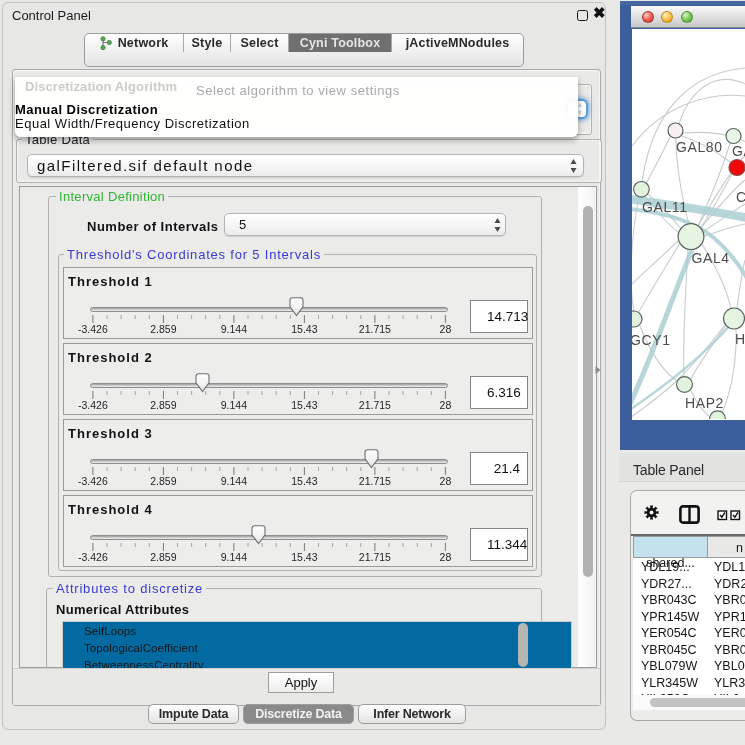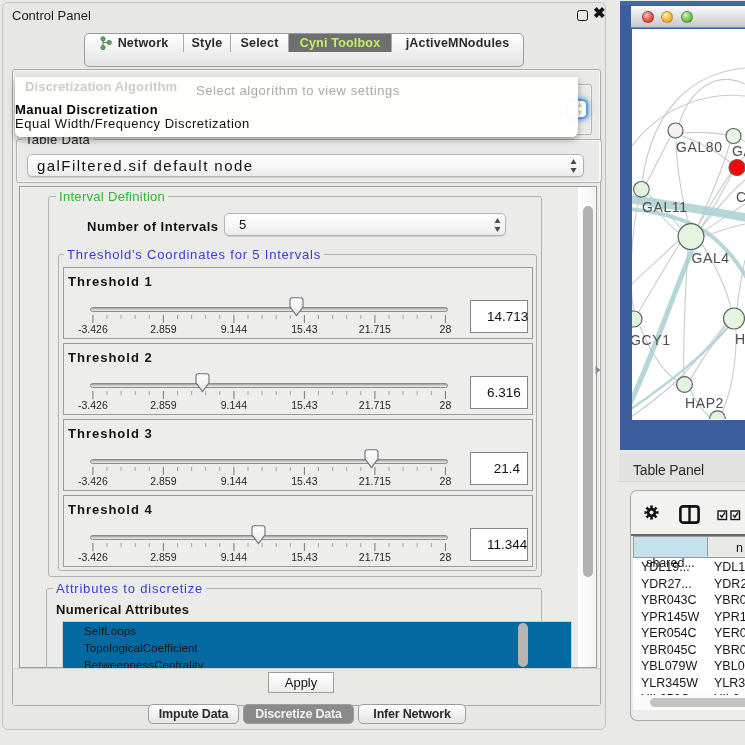--- a/index.html
+++ b/index.html
@@ -3,21 +3,21 @@
 *{margin:0;padding:0;box-sizing:border-box}
 html,body{width:745px;height:745px;overflow:hidden;background:#e9e9e8;font-family:"Liberation Sans",sans-serif}
 .abs{position:absolute}
 #root{position:relative;width:745px;height:745px}
 .win{position:absolute;left:2px;top:2px;width:604px;height:728px;background:#e7e7e6;border:1px solid #c2c2c1;border-radius:6px}
 .titletext{position:absolute;left:12px;top:8px;font-size:13px;color:#1b1b1b}
 .minbox{position:absolute;left:577px;top:10px;width:11px;height:10.5px;border:1.7px solid #151515;border-radius:2.5px}
 .closex{position:absolute;left:593px;top:4px;font-size:15px;font-weight:bold;color:#111}
 .tabbar{position:absolute;left:84px;top:33px;height:34px;display:flex;border:1px solid #9b9b9b;border-radius:5px;overflow:hidden;background:linear-gradient(#ffffff,#e3e3e3)}
 .tab{height:18px;font-size:12.5px;font-weight:bold;letter-spacing:0.2px;color:#2a2a2a;display:flex;align-items:center;justify-content:center;border-right:1px solid #aaa}
-.tab.sel{background:#6f6f6f;color:#bef264}
+.tab.sel{background:#6f6f6f;color:#e5e5e5}
 .tab.last{border-right:none}
 .panel{position:absolute;left:12px;top:69px;width:589px;height:637px;background:#e9e9e8;border:1px solid #a8a8a8;border-radius:3px;box-shadow:inset 1px 1px 0 #f6f6f5,inset -1px -1px 0 #f6f6f5}
 .group{position:absolute;border:1px solid #b2b1b0;border-radius:3px;box-shadow:inset 0 0 0 1px #f5f5f4}
 .glabel{position:absolute;font-size:13px;background:#e9e9e8;padding:0 3px;white-space:nowrap;letter-spacing:0.8px}
 .combo{position:absolute;background:linear-gradient(#ffffff,#f3f3f3 70%,#ebebeb);border:1px solid #b3b3b3;border-radius:5px;font-size:13px;color:#111;box-shadow:0 1px 1px rgba(0,0,0,0.12)}
 .combotext{position:absolute;left:9px;top:3px;white-space:nowrap}
 .updown{position:absolute;width:9px;height:16px}
 .tpanel{position:absolute;left:63px;width:470px;height:72px;background:#ededec;border:1px solid #9b9b9a}
 .ttitle{position:absolute;left:4px;top:6px;font-weight:bold;font-size:13px;color:#121212;letter-spacing:1px}
 .track{position:absolute;left:26px;top:39px;width:358px;height:5px;border:1px solid #8d8d8d;border-radius:2.5px;background:linear-gradient(#9e9e9e,#cfcfce 55%,#f1f1f0)}

